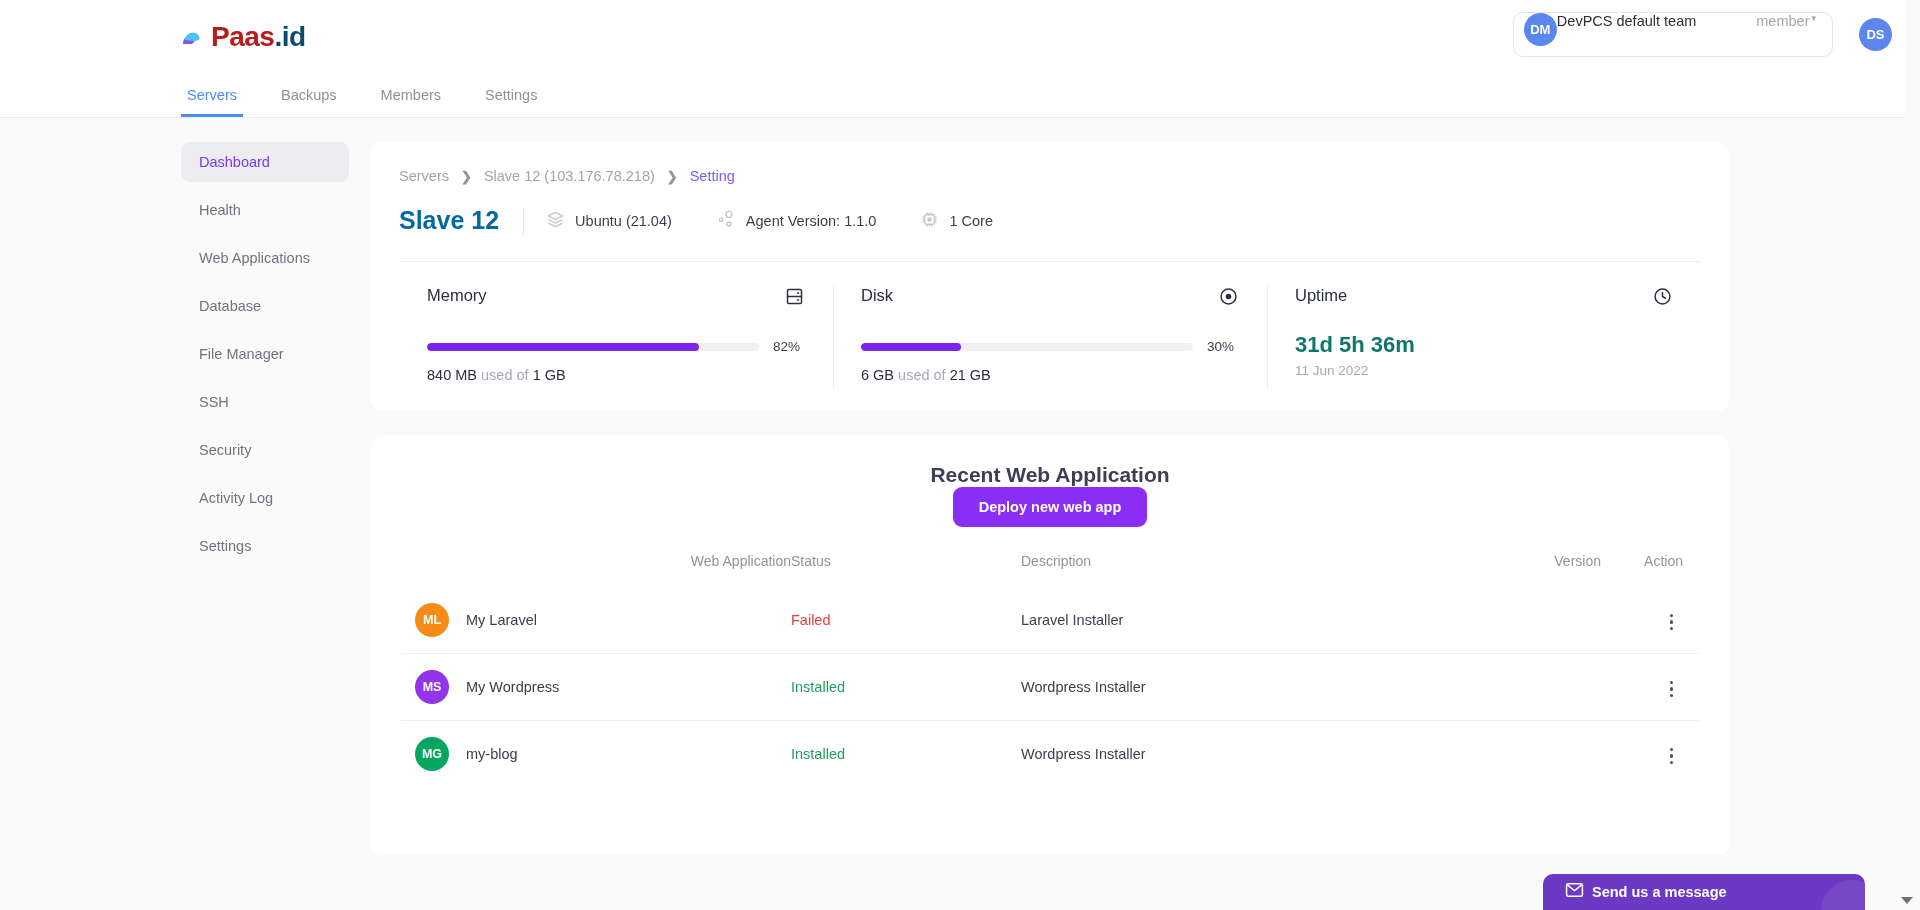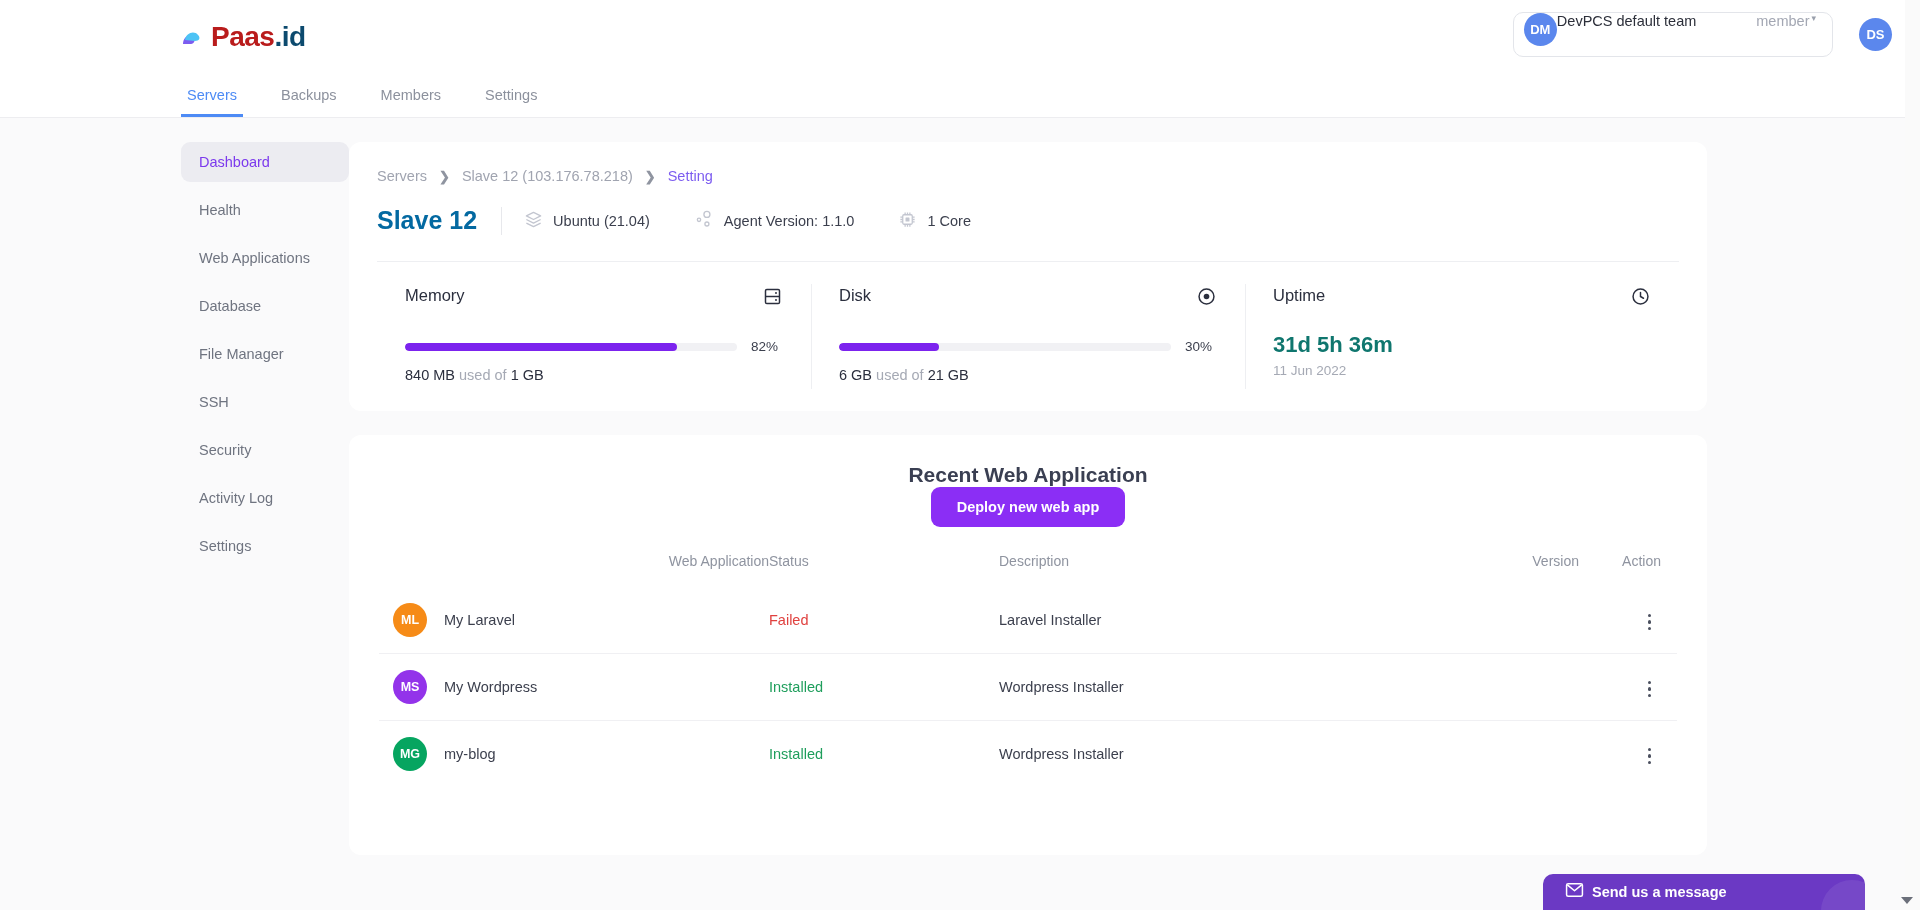--- a/index.html
+++ b/index.html
@@ -43,21 +43,21 @@
     height: 45px; background: #fff; display: flex; align-items: flex-end;
     padding-left: 181px; gap: 32px; border-bottom: 1px solid #ededf0;
   }
   .tab {
     font-size: 14.5px; color: #8c919d; padding: 0 6px 11px 6px;
     cursor: pointer; border-bottom: 3px solid transparent;
   }
   .tab.active { color: #4d8bf5; border-bottom-color: #4d8bf5; }
 
   
-  .body-wrap { display: flex; padding: 24px 0 0 181px; }
+  .body-wrap { display: flex; padding: 24px 0 0 181px; gap: 22px; }
 
   
   .sidebar { width: 168px; flex: none; display: flex; flex-direction: column; gap: 2px; }
   .side-item {
     height: 40px; display: flex; align-items: center; padding: 0 18px;
     border-radius: 9px; font-size: 14.5px; color: #6f7480; cursor: pointer;
     margin-bottom: 6px;
   }
   .side-item.active { background: #ececf1; color: #7c3aed; }
 

